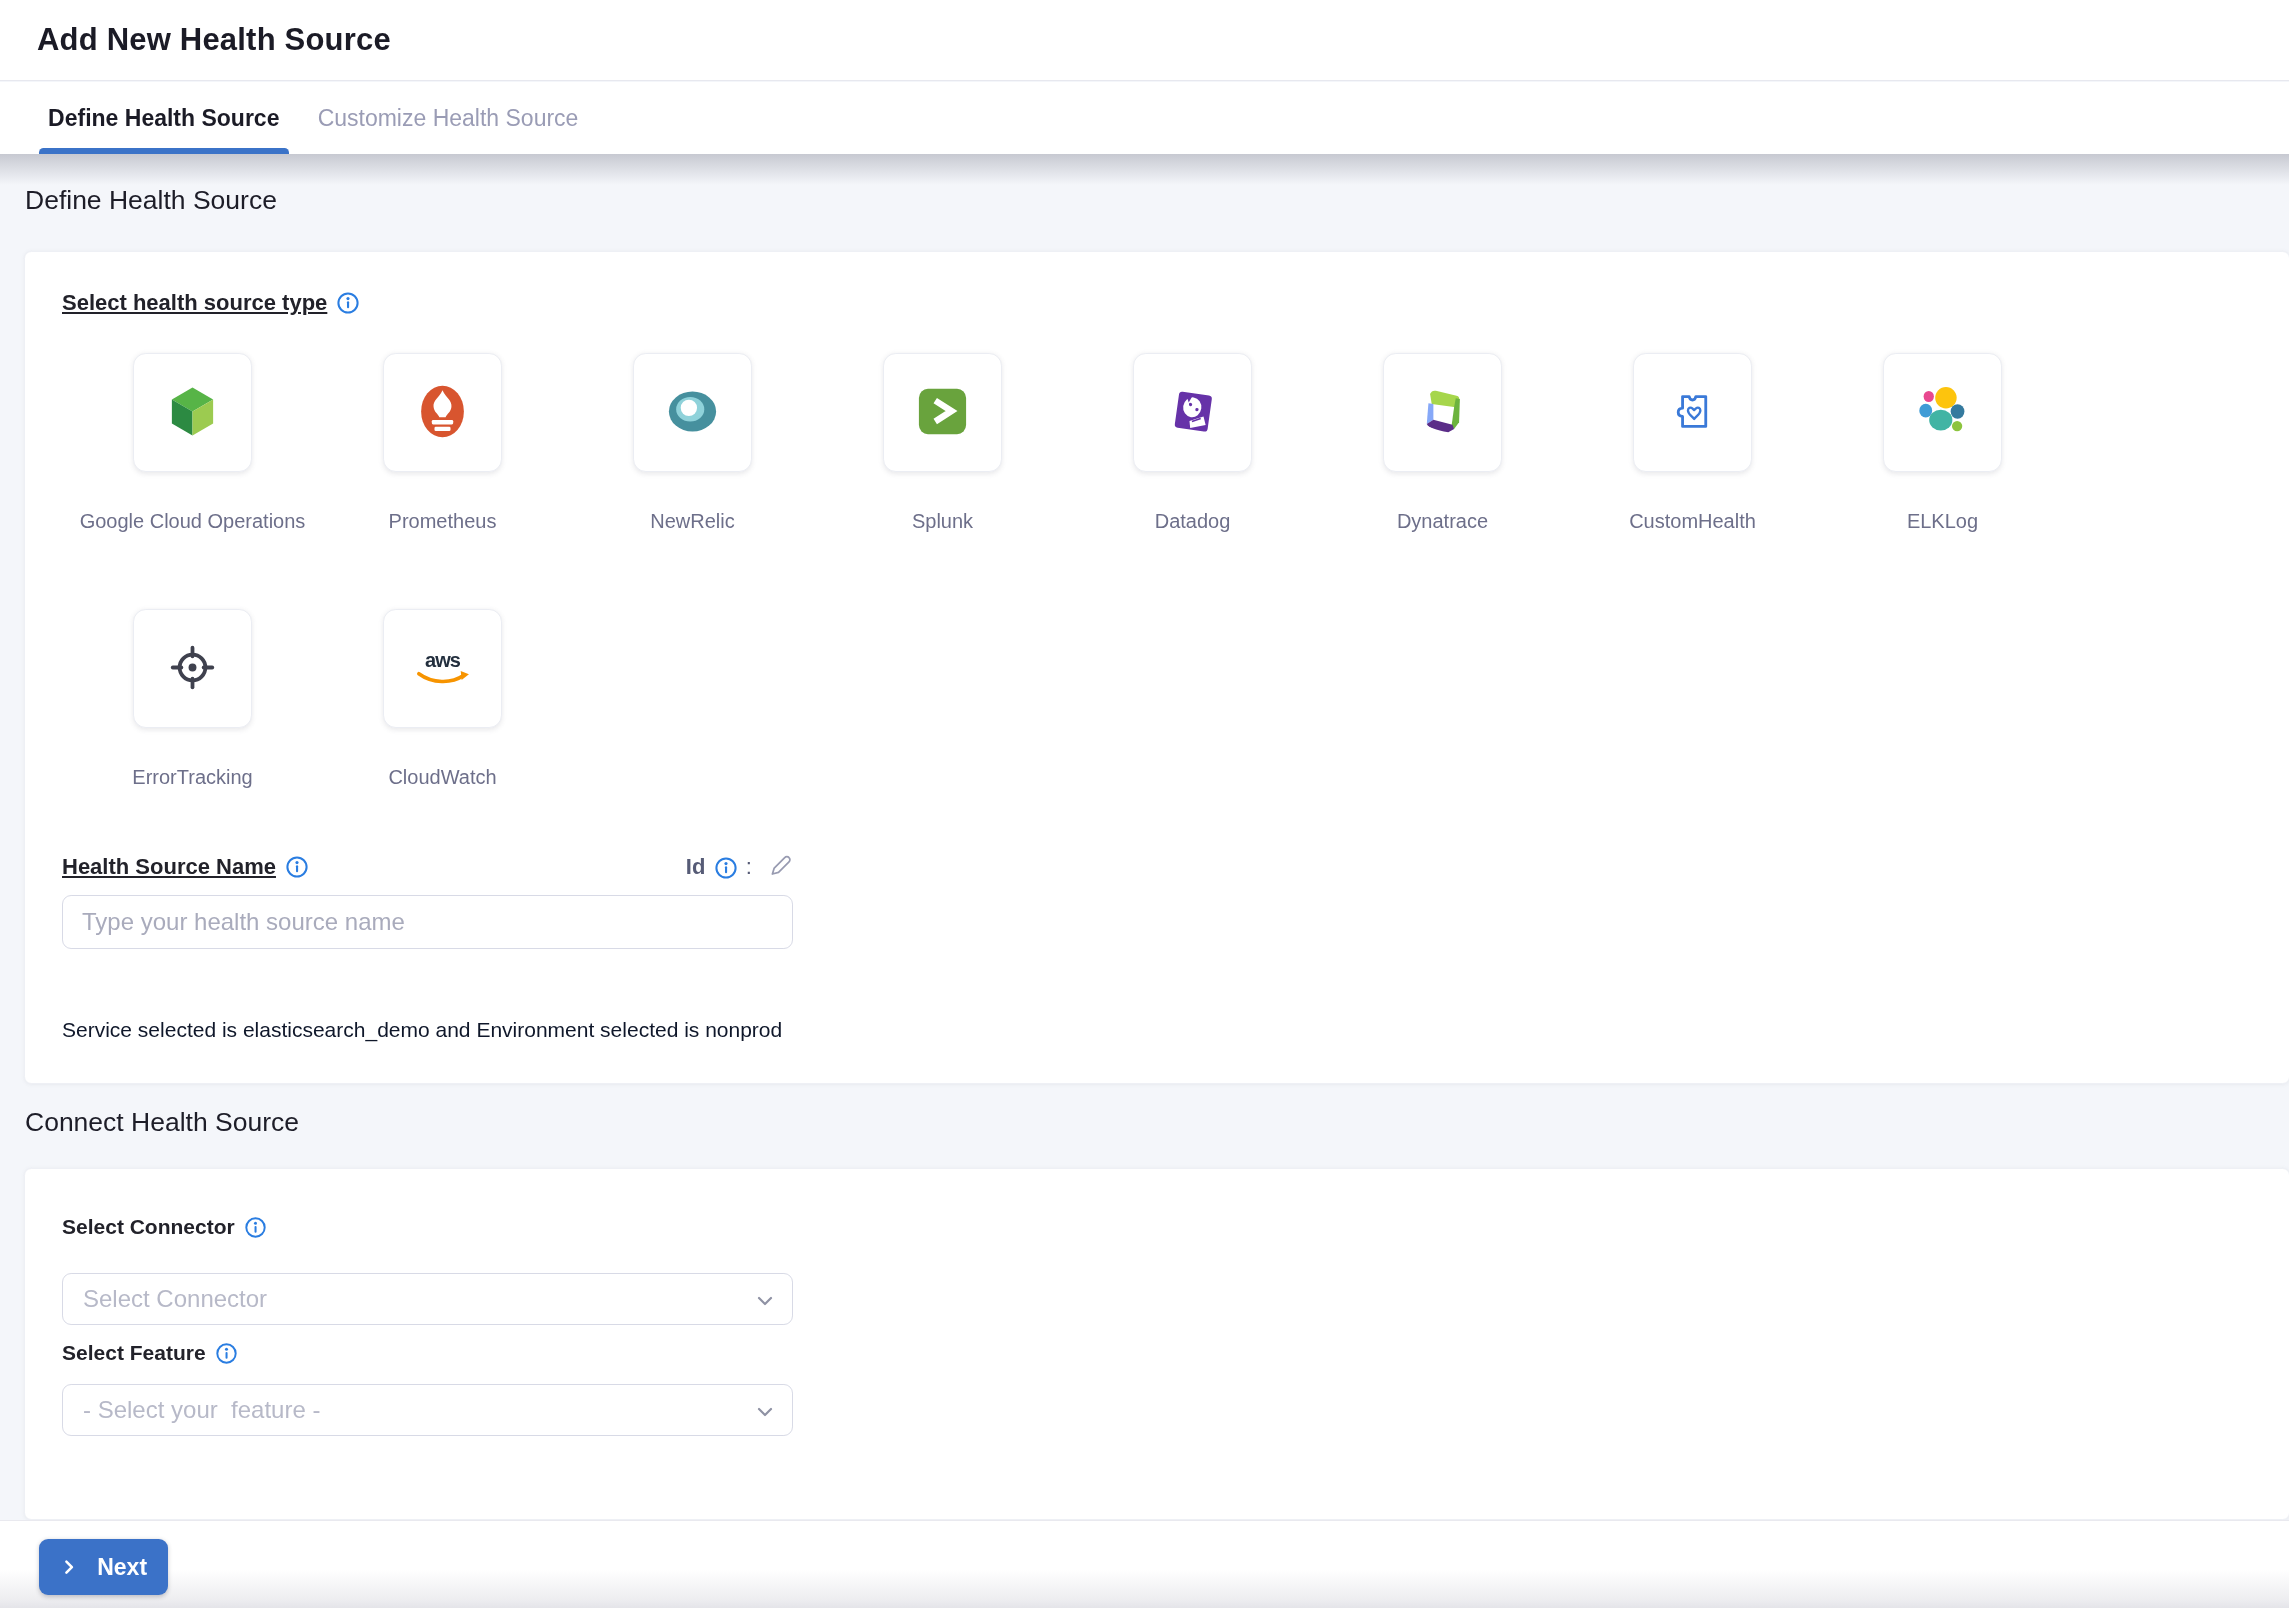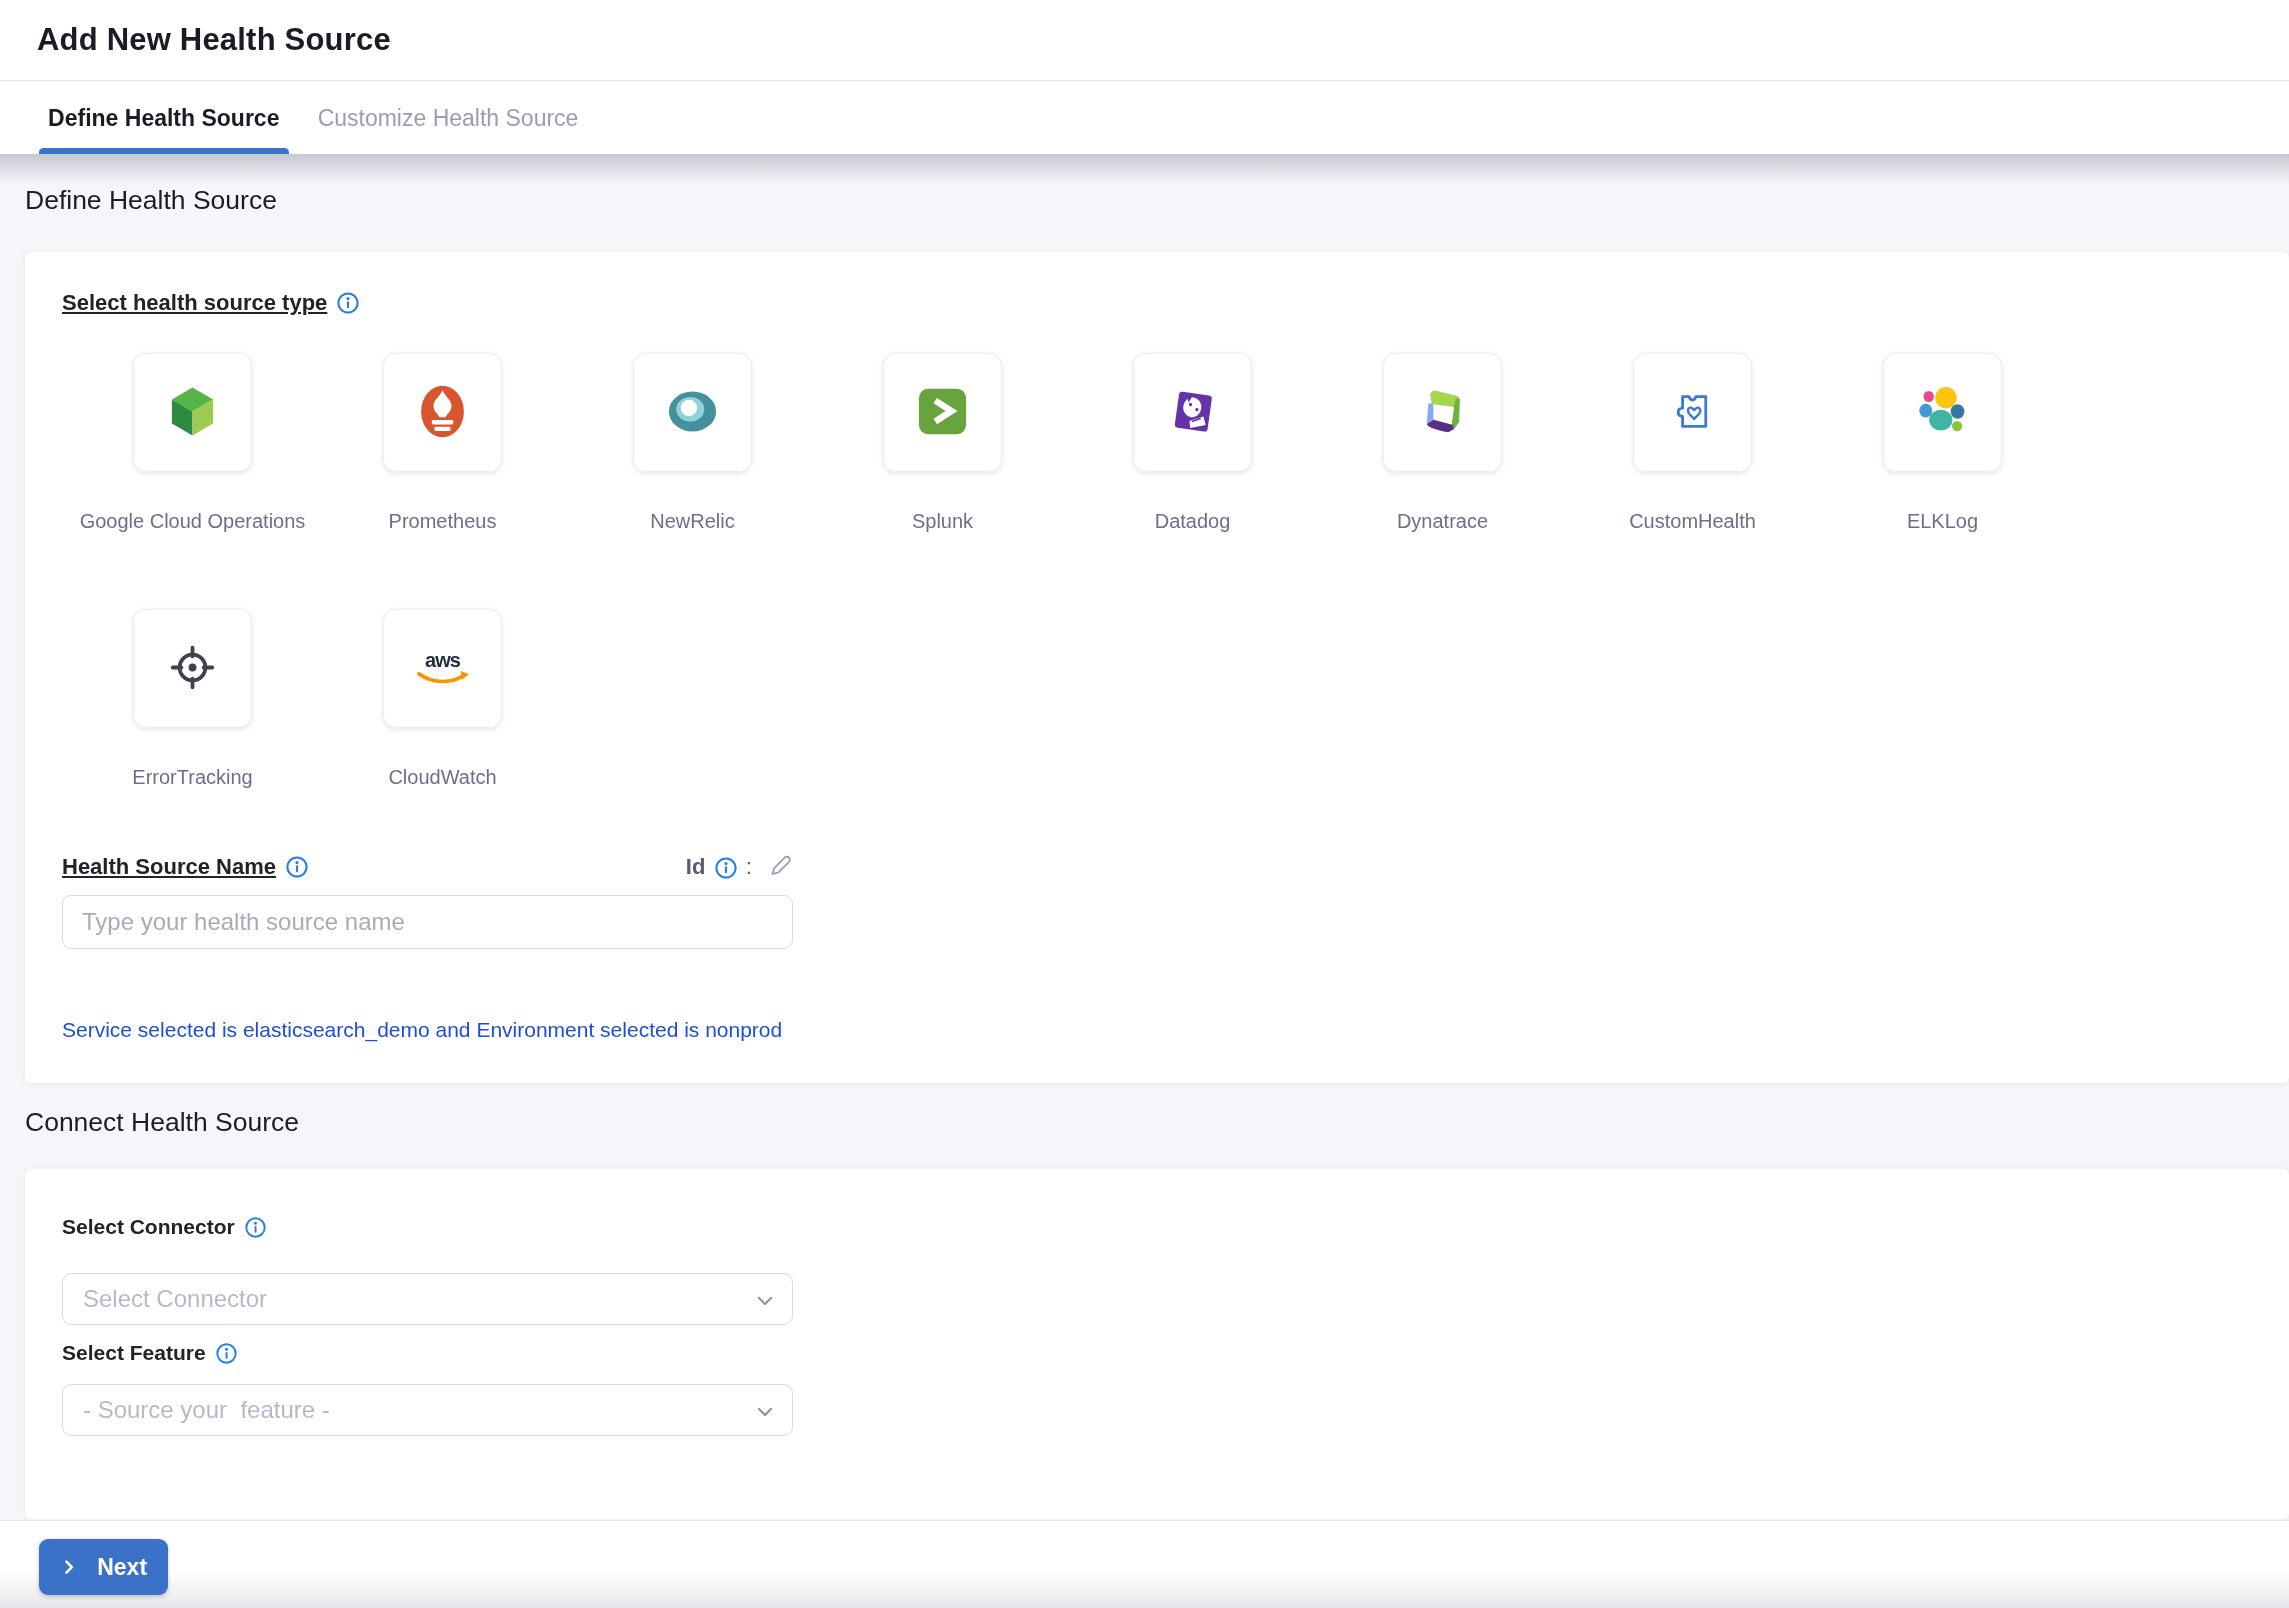--- a/index.html
+++ b/index.html
@@ -87,21 +87,21 @@
   .id-colon { font-size: 22px; color: #565b76; }
   .edit-button { background: none; border: none; cursor: pointer; display: inline-flex; padding: 0; margin-left: 5.5px; }
 
   .text-input {
     margin-top: 12.8px; width: 731px; height: 54px;
     border: 0.9px solid #d8dae6; border-radius: 9.1px; background: #fff;
     font-family: inherit; font-size: 24px; color: #22222a; padding: 0 19px; outline: none;
   }
   .text-input::placeholder { color: #a9abbc; }
 
-  .service-note { margin-top: 69px; font-size: 21px; color: #1d4ed8; }
+  .service-note { margin-top: 69px; font-size: 21px; color: #0f172a; }
 
   
   .select-box {
     position: relative; width: 731px; height: 52px; background: #fff;
     border: 0.9px solid #d8dae6; border-radius: 9.1px;
     display: flex; align-items: center; padding: 0 48px 0 20px; cursor: pointer;
   }
   .select-box-1 { margin-top: 34px; }
   .select-box-2 { margin-top: 19px; }
   .select-value { font-size: 24px; color: #b7b9c8; white-space: pre; overflow: hidden; text-overflow: ellipsis; }
@@ -372,21 +372,21 @@
     <span class="info-icon">
       <svg width="23" height="23" viewBox="0 0 26 26">
           <circle cx="13" cy="13" r="10.4" fill="none" stroke="#2a7de1" stroke-width="2.2"></circle>
           <circle cx="13" cy="8.2" r="1.7" fill="#2a7de1"></circle>
           <rect x="11.9" y="11.2" width="2.3" height="7.6" rx="1.1" fill="#2a7de1"></rect>
         </svg>
     </span>
   </div>
 
   <div class="select-box select-box-2">
-    <span class="select-value">- Source your  feature -</span>
+    <span class="select-value">- Select your  feature -</span>
     <span class="select-chevron">
       <svg width="24" height="24" viewBox="0 0 24 24">
           <polyline points="6,9 12,15 18,9" fill="none" stroke="#8f92a4" stroke-width="2.2" stroke-linecap="round" stroke-linejoin="round"></polyline>
         </svg>
     </span>
   </div>
 
 </div>
 
 <div class="footer">

